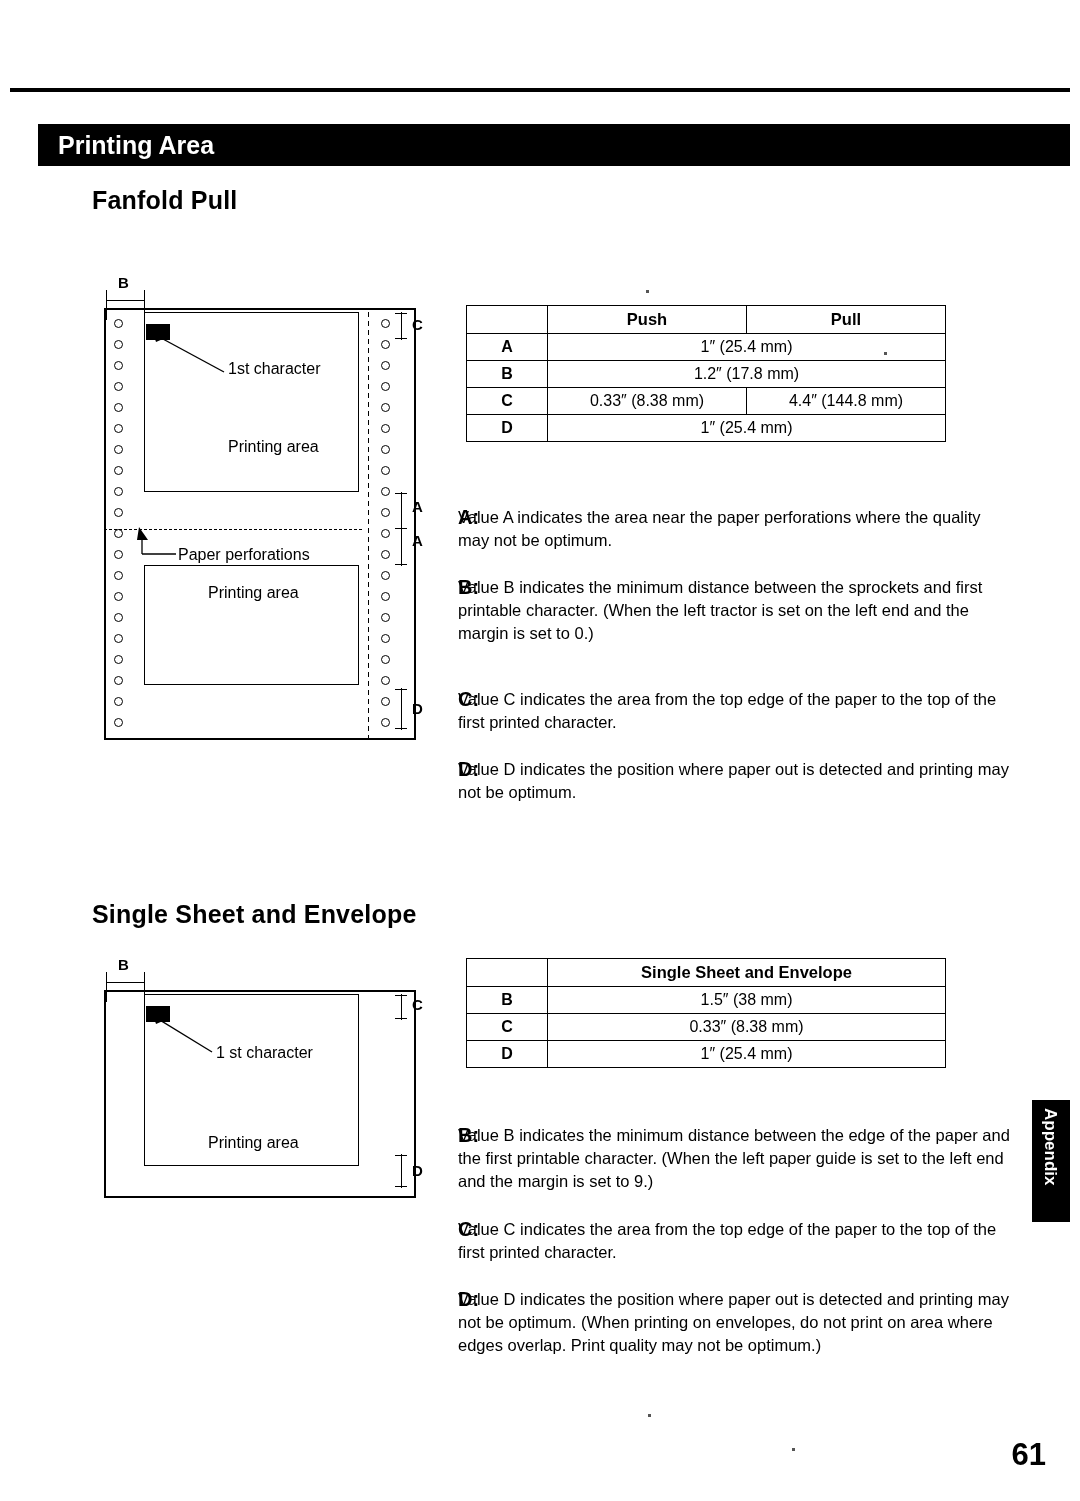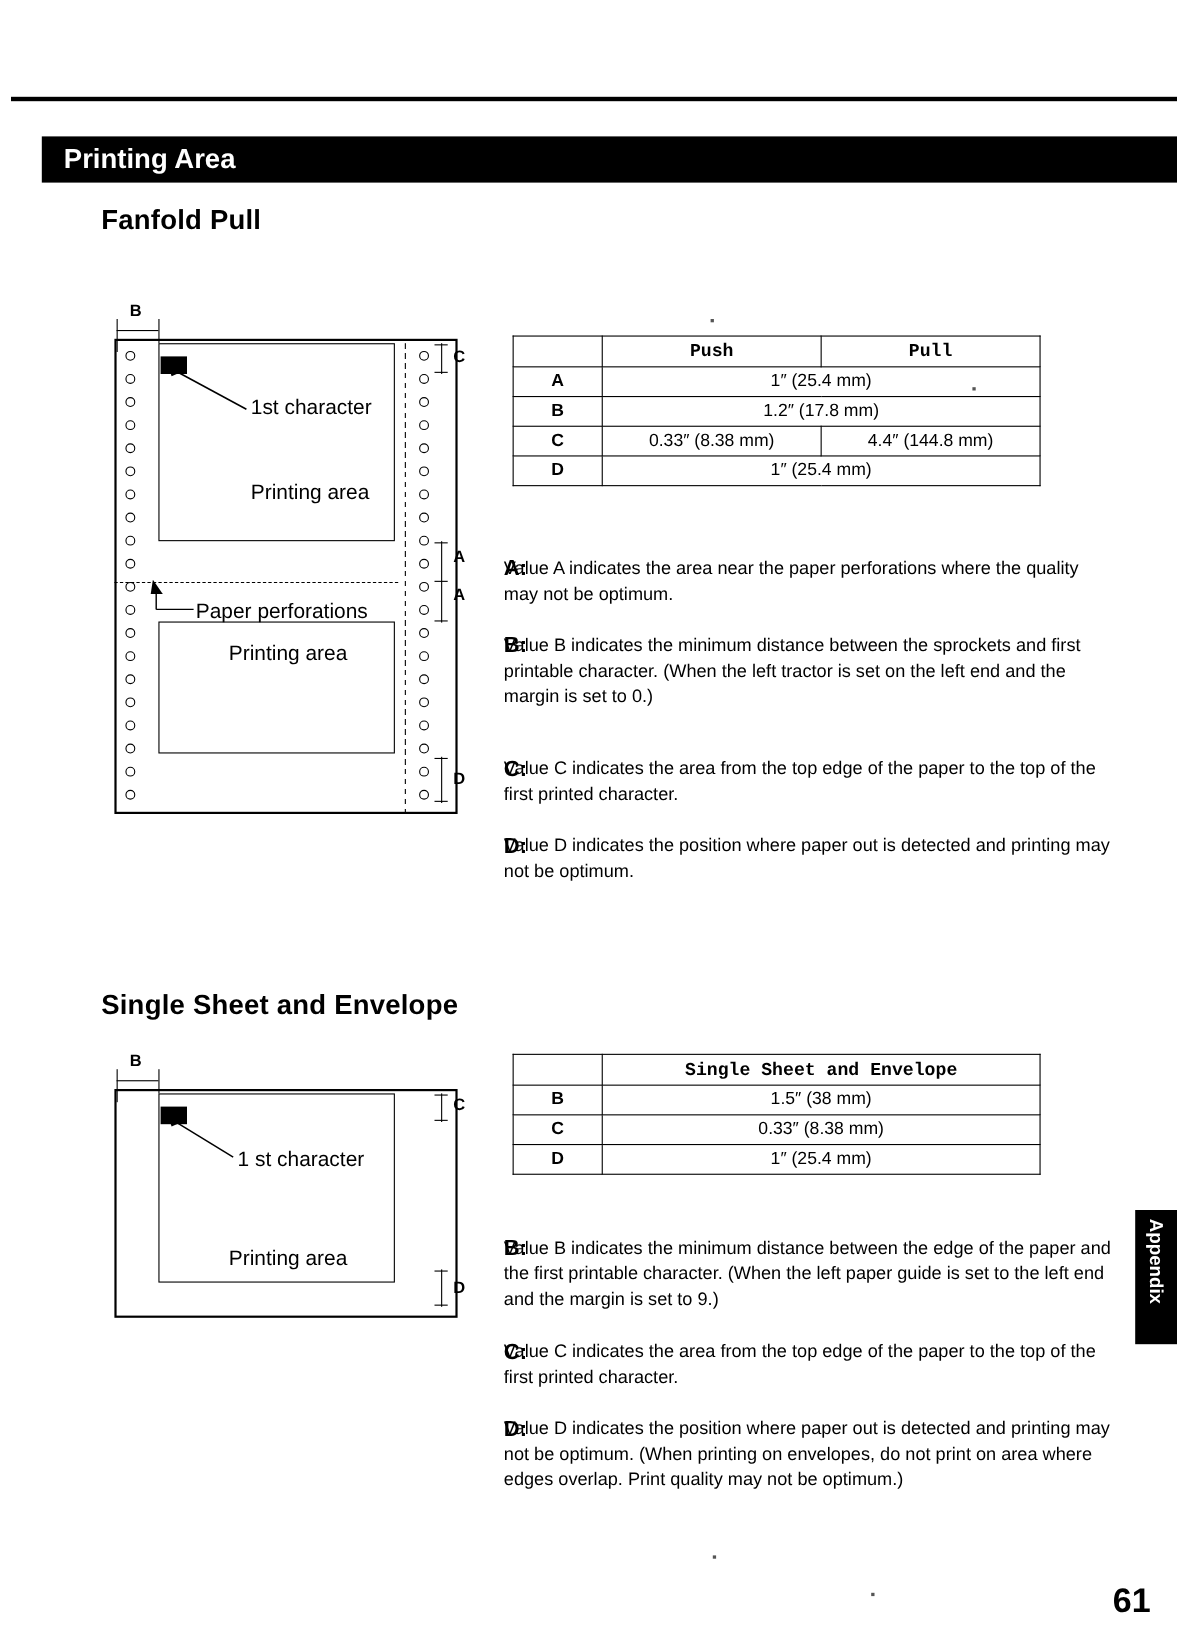--- a/index.html
+++ b/index.html
@@ -91,21 +91,21 @@
     position: absolute;
     border: 1.4px solid #000;
     box-sizing: border-box;
   }
   .blackblock {
     position: absolute;
     background: #000;
   }
   .fig-label {
     position: absolute;
-    font-size: 19px;
+    font-size: 16px;
     white-space: nowrap;
   }
   .dim-letter {
     position: absolute;
     font-size: 15px;
     font-weight: bold;
   }
   .vline { position: absolute; background: #000; width: 1.4px; }
   .hline { position: absolute; background: #000; height: 1.4px; }
   .dashline {
@@ -118,21 +118,21 @@
     position: absolute;
     border-collapse: collapse;
     font-size: 16px;
   }
   table.spec th, table.spec td {
     border: 1.6px solid #000;
     text-align: center;
     padding: 4px 6px;
     font-weight: normal;
   }
-  table.spec th { font-weight: bold; font-size: 16.5px; font-family: Liberation Mono, monospace; }
+  table.spec th { font-weight: bold; font-size: 16.5px; }
   table.spec td.rowhead { font-weight: bold; width: 68px; }
 
   #table-fanfold { left: 466px; top: 305px; width: 480px; }
   #table-single { left: 466px; top: 958px; width: 480px; }
 
   
   .note {
     position: absolute;
     font-size: 16.5px;
     line-height: 23px;

